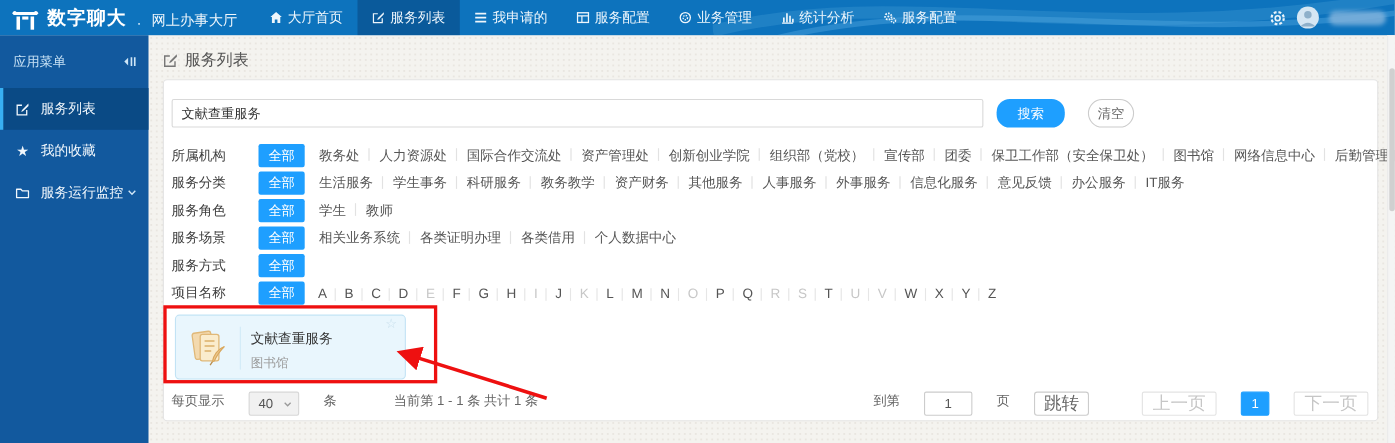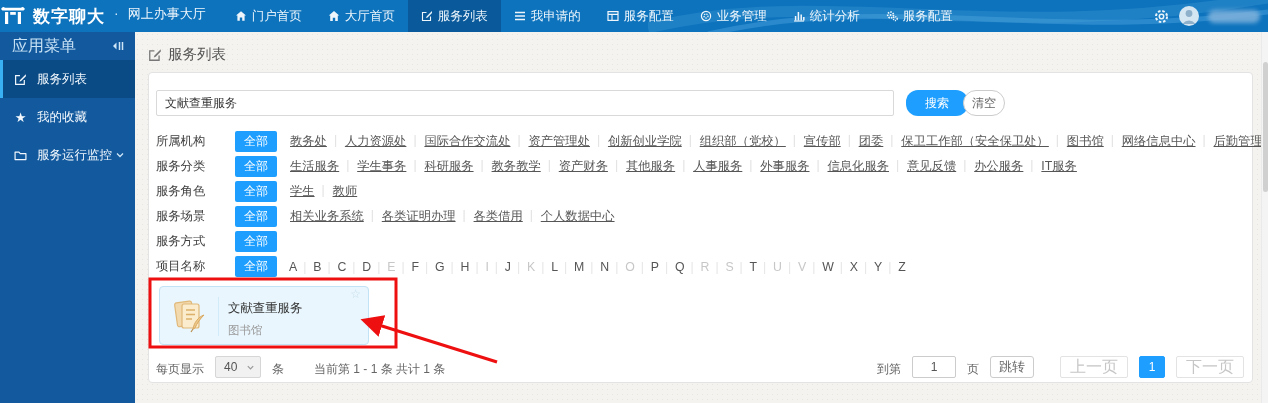--- a/index.html
+++ b/index.html
@@ -3,43 +3,43 @@
 <meta charset="utf-8">
 <style>
   * { margin:0; padding:0; box-sizing:border-box; }
   html,body { width:1268px; height:403px; overflow:hidden;
     font-family:"Liberation Sans","DejaVu Sans",sans-serif; background:#f3f2ee; }
 
   
   .navbar { position:absolute; top:0; left:0; width:1268px; height:32px;
     background:#0d73bd; color:#fff; display:flex; align-items:center; z-index:5; overflow:hidden; }
   .swoosh { position:absolute; right:0; top:0; width:620px; height:32px; pointer-events:none; }
-  .brand { display:flex; align-items:flex-start; gap:7px; padding:0 16px 0 0; position:relative; }
+  .brand { display:flex; align-items:flex-end; gap:7px; padding:0 16px 0 10px; position:relative; }
   .brand-logo svg { width:26px; height:20px; display:block; }
   .brand-name { font-size:17px; font-weight:bold; letter-spacing:1px; }
   .brand-dot { font-size:14px; color:#cfe6f7; margin:0 2px; }
   .brand-sub { font-size:13px; color:#f0f7fc; }
   .nav-items { display:flex; height:32px; position:relative; }
   .nav-item { display:flex; align-items:center; gap:5px; padding:0 13px; height:32px;
     font-size:12.5px; color:#eef6fc; cursor:pointer; }
   .nav-item.active { background:#0a5a9b; }
   .nav-item .icon svg { width:12px; height:12px; display:block; }
   .nav-right { position:absolute; right:8px; top:0; height:32px; display:flex; align-items:center; gap:9px; }
   .settings-gear { color:#eaf4fb; width:17px; height:17px; cursor:pointer; }
   .settings-gear svg { width:17px; height:17px; display:block; }
   .avatar { width:20px; height:20px; border-radius:50%; background:#d5e6f3; overflow:hidden; cursor:pointer; }
   .avatar svg { width:20px; height:20px; display:block; }
   .user-blur { width:52px; height:13px; border-radius:7px; background:#7fb2dc;
     filter:blur(2px); opacity:.85; }
 
   
   .sidebar { position:absolute; top:32px; left:0; width:135px; height:371px;
     background:#12599e; color:#eef6fc; z-index:4; }
-  .sb-header { height:28px; display:flex; align-items:center; justify-content:space-between;
-    padding:0 10px 0 12px; font-size:16px; color:#c6e0f4; }
+  .sb-header { height:48px; display:flex; align-items:center; justify-content:space-between;
+    padding:0 10px 0 12px; font-size:12px; color:#c6e0f4; }
   .sb-collapse { color:#cfe6f7; cursor:pointer; }
   .sb-collapse svg { width:14px; height:12px; display:block; }
   .sb-item { height:38px; display:flex; align-items:center; gap:10px; padding-left:14px;
     font-size:12.5px; color:#f2f8fd; cursor:pointer; position:relative; }
   .sb-item.active { background:#0a4a85; border-left:3px solid #38b0f2; padding-left:11px; }
   .sb-item .icon { width:13px; text-align:center; }
   .sb-item .icon svg { width:13px; height:13px; display:block; }
   .sb-star { font-size:13px; line-height:1; }
   .sb-chevron { position:absolute; right:10px; color:#cfe6f7; }
   .sb-chevron svg { width:10px; height:10px; display:block; }
@@ -55,58 +55,58 @@
 
   .panel { position:absolute; left:13px; top:40px; width:1105px; height:311px;
     background:#fff; border:1px solid #e3e3e3; border-radius:4px; }
 
   .search-input { position:absolute; left:7px; top:17px; width:738px; height:26px;
     border:1px solid #d9d9d9; border-radius:2px; padding:0 8px; font-size:12px; color:#333;
     font-family:inherit; outline:none; }
   .btn-search { position:absolute; left:757px; top:17px; width:62px; height:26px;
     background:#1e9fff; color:#fff; border:none; border-radius:12px; font-size:12px;
     font-family:inherit; cursor:pointer; }
-  .btn-clear { position:absolute; left:814px; top:17px; width:42px; height:26px;
+  .btn-clear { position:absolute; left:840px; top:17px; width:42px; height:26px;
     background:#fff; color:#666; border:1px solid #ccc; border-radius:13px; font-size:12px;
     font-family:inherit; cursor:pointer; }
 
   .filters { position:absolute; left:7px; top:56px; right:10px; }
   .filter-row { display:flex; align-items:center; height:25px; font-size:12.3px; white-space:nowrap; }
   .filter-label { width:52px; color:#404040; flex:0 0 auto; margin-right:27px; }
   .badge-all { background:#1e9fff; color:#fff; border-radius:2px; padding:2px 9px;
     font-size:12px; margin-right:4px; cursor:pointer; flex:0 0 auto; }
   .filter-opts { display:flex; align-items:center; }
-  .opt { color:#565656; padding:0 9px; cursor:pointer; position:relative;text-decoration:underline; }
+  .opt { color:#565656; padding:0 9px; cursor:pointer; position:relative; }
   .opt + .opt::before { content:"|"; color:#e2e2e2; position:absolute; left:-2px; }
   .letter { color:#555; padding:0 8px; cursor:pointer; position:relative; font-size:12.3px; }
   .letter + .letter::before { content:"|"; color:#e6e6e6; position:absolute; left:-2px; }
   .letter.dim { color:#c7c7c7; }
 
   
   .service-card { position:absolute; left:10px; top:213px; width:210px; height:59px;
     background:#e9f6fd; border:1px solid #c2e3f5; border-radius:4px; cursor:pointer; }
   .card-star { position:absolute; right:7px; top:0px; font-size:12px; color:#c8dfec; cursor:pointer; }
   .card-icon { position:absolute; left:10px; top:10px; width:40px; height:40px; }
   .card-icon svg { width:40px; height:40px; display:block; }
   .card-divider { position:absolute; left:58px; top:10px; width:1px; height:39px; background:#d2ebf8; }
   .card-title { position:absolute; left:68px; top:13px; font-size:12.4px; color:#333; }
   .card-org { position:absolute; left:68px; top:36px; font-size:11.5px; color:#9b9b9b; }
 
   
   .pager { position:absolute; left:7px; right:8px; top:283px; height:22px;
     display:flex; align-items:center; justify-content:space-between; font-size:12px; color:#666; }
-  .pager-left, .pager-right { display:flex; align-items:flex-end; gap:11px; }
+  .pager-left, .pager-right { display:flex; align-items:flex-start; gap:22px; }
   .per-page-select { width:46px; height:22px; background:#f1f1f1; border:1px solid #d6d6d6;
     border-radius:2px; display:flex; align-items:center; justify-content:space-between;
     padding:0 5px 0 8px; color:#555; cursor:pointer; }
   .per-page-select .chev svg { width:9px; height:9px; display:block; color:#999; }
   .goto-input { width:44px; height:22px; border:1px solid #ccc; border-radius:2px;
     text-align:center; font-size:12px; color:#555; font-family:inherit; outline:none; }
   .btn-jump { height:22px; padding:0 8px; background:#fff; border:1px solid #ccc; border-radius:3px;
-    color:#666; font-size:13px; font-family:inherit; cursor:pointer; }
+    color:#666; font-size:16px; font-family:inherit; cursor:pointer; }
   .btn-page { height:22px; padding:0 9px; background:#fff; border:1px solid #e3e3e3; border-radius:2px;
     color:#c6c6c6; font-size:16px; font-family:inherit; cursor:pointer; }
   .btn-cur { height:22px; width:26px; background:#1e9fff; border:1px solid #1e9fff; border-radius:2px;
     color:#fff; font-size:12px; font-family:inherit; cursor:pointer; }
 
   
   .annotation { position:absolute; top:0; left:0; width:1268px; height:403px;
     pointer-events:none; z-index:40; }
   .scrollbar { position:absolute; right:0; top:32px; width:7px; height:371px;
     background:#f4f4f4; border-left:1px solid #eaeaea; z-index:6; }
@@ -128,28 +128,20 @@
         <rect x="5" y="7" width="3.2" height="12" fill="#fff"></rect>
         <rect x="17.8" y="7" width="3.2" height="12" fill="#fff"></rect>
         <rect x="10.2" y="7" width="5.6" height="2.8" fill="#fff"></rect>
       </svg>
     </span>
     <span class="brand-name">数字聊大</span>
     <span class="brand-dot">·</span>
     <span class="brand-sub">网上办事大厅</span>
   </div>
   <div class="nav-items" id="nav-items">
-      <div class="nav-item">
-        <span class="icon">
-          <svg viewBox="0 0 12 12">
-            <path d="M6 1.2 L11 5.6 H9.6 V10.8 H7.2 V7.6 H4.8 V10.8 H2.4 V5.6 H1 Z" fill="currentColor"></path>
-          </svg>
-        </span>
-        <span>门户首页</span>
-      </div>
       <div class="nav-item">
         <span class="icon">
           <svg viewBox="0 0 12 12">
             <path d="M6 1 L11.2 5.4 H9.8 V11 H2.2 V5.4 H0.8 Z M4.8 11 V7.8 H7.2 V11 Z" fill="currentColor" fill-rule="evenodd"></path>
           </svg>
         </span>
         <span>大厅首页</span>
       </div>
       <div class="nav-item active">
         <span class="icon">

